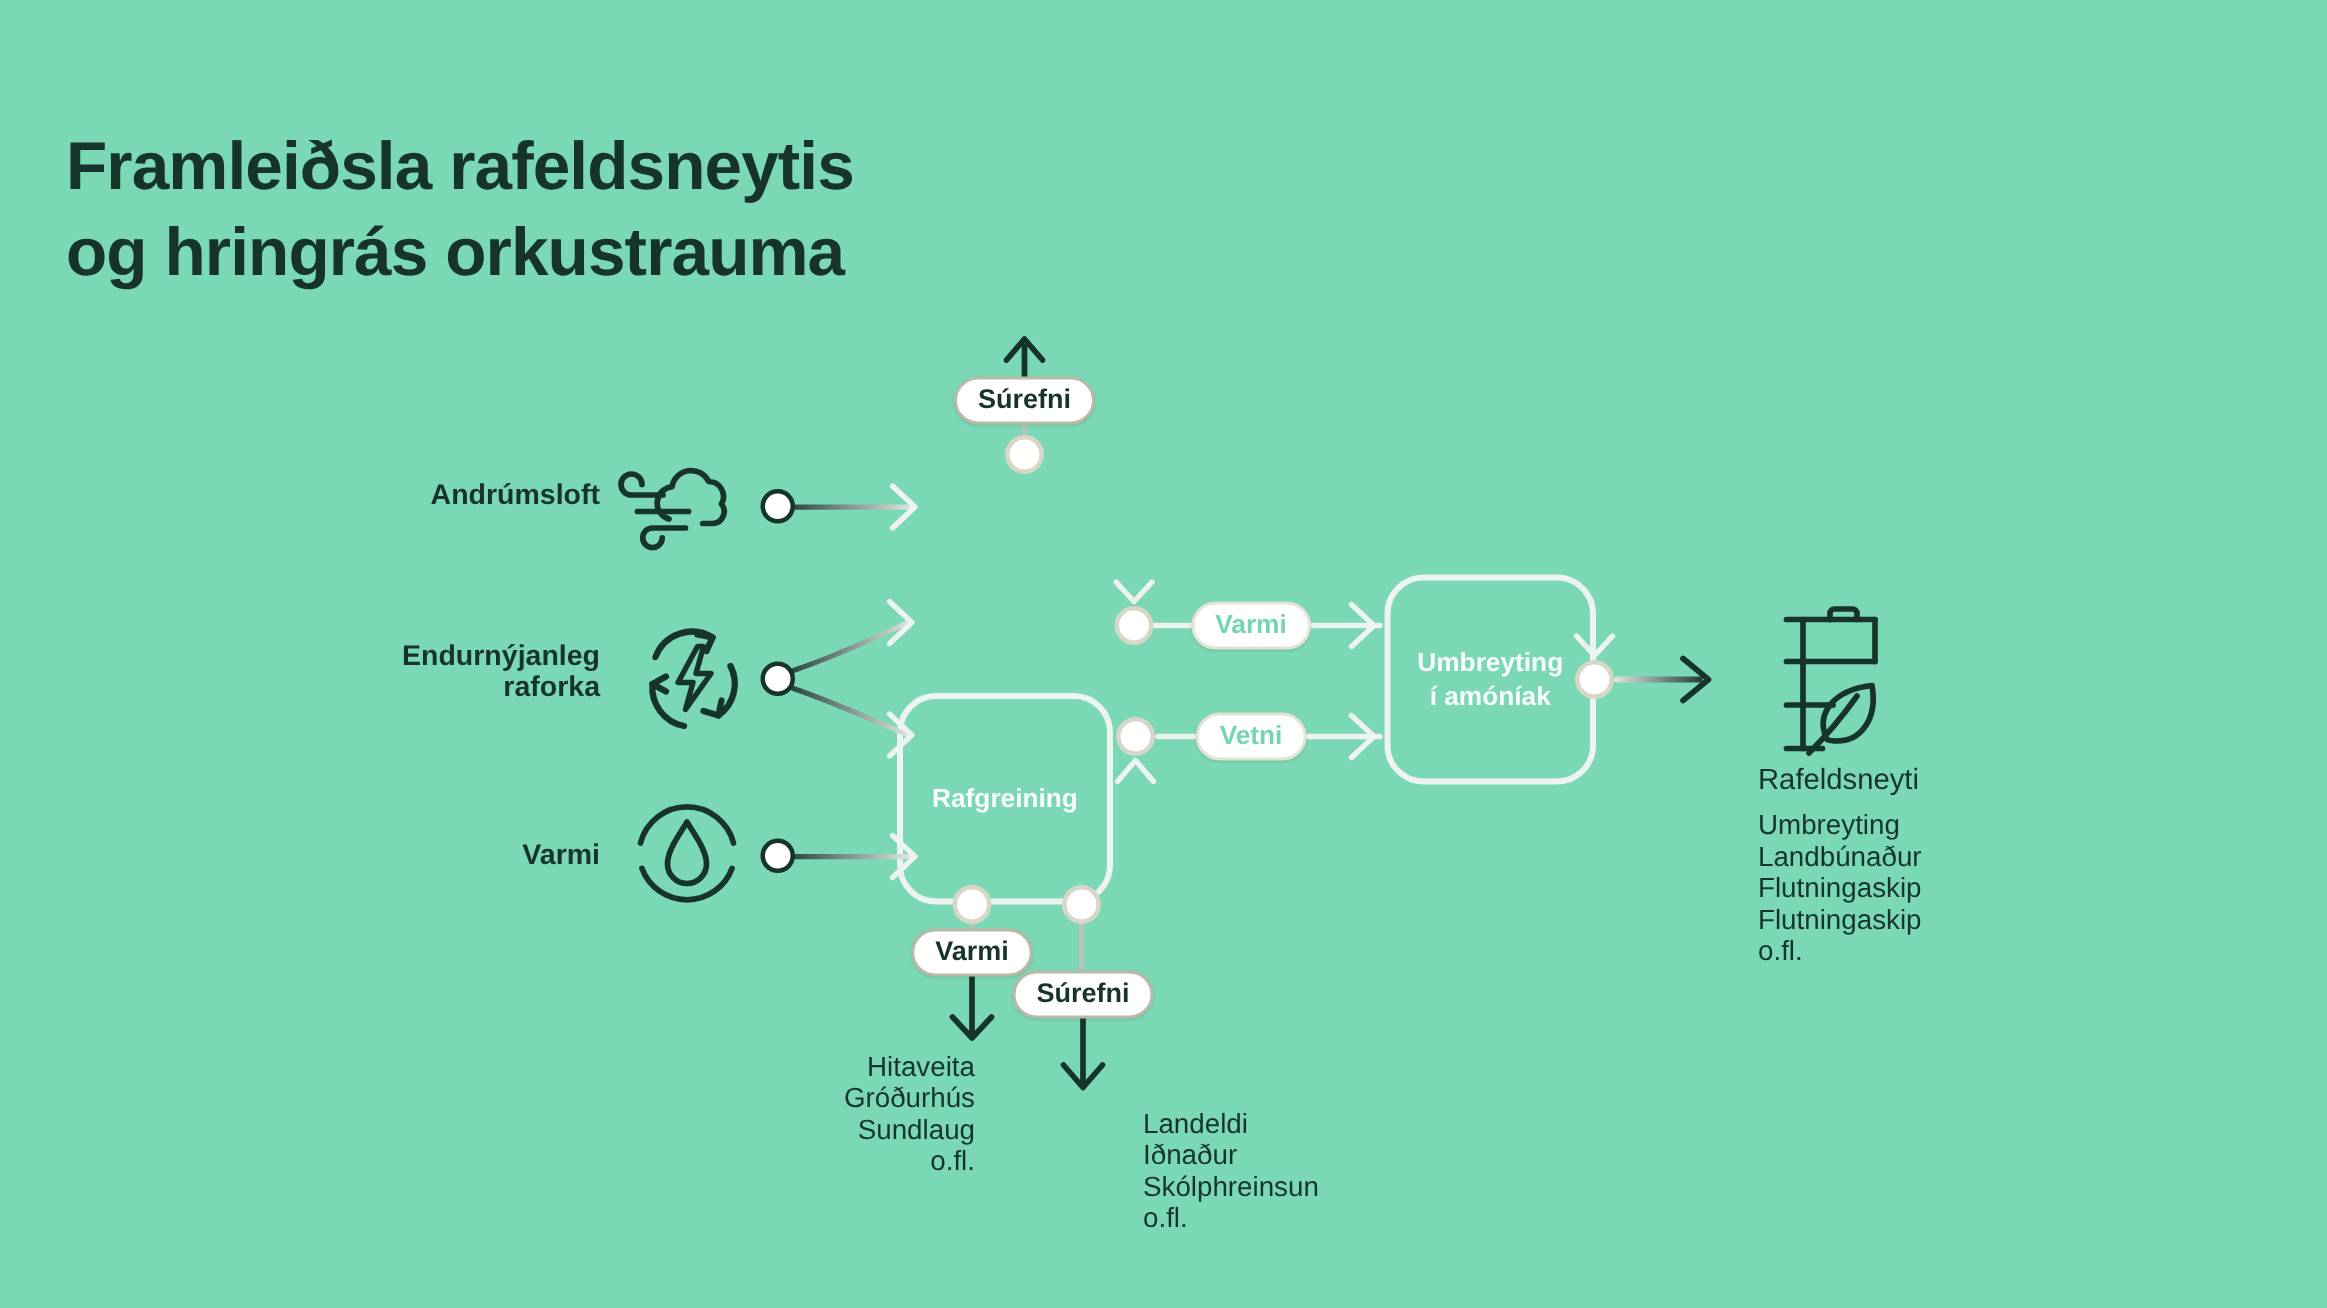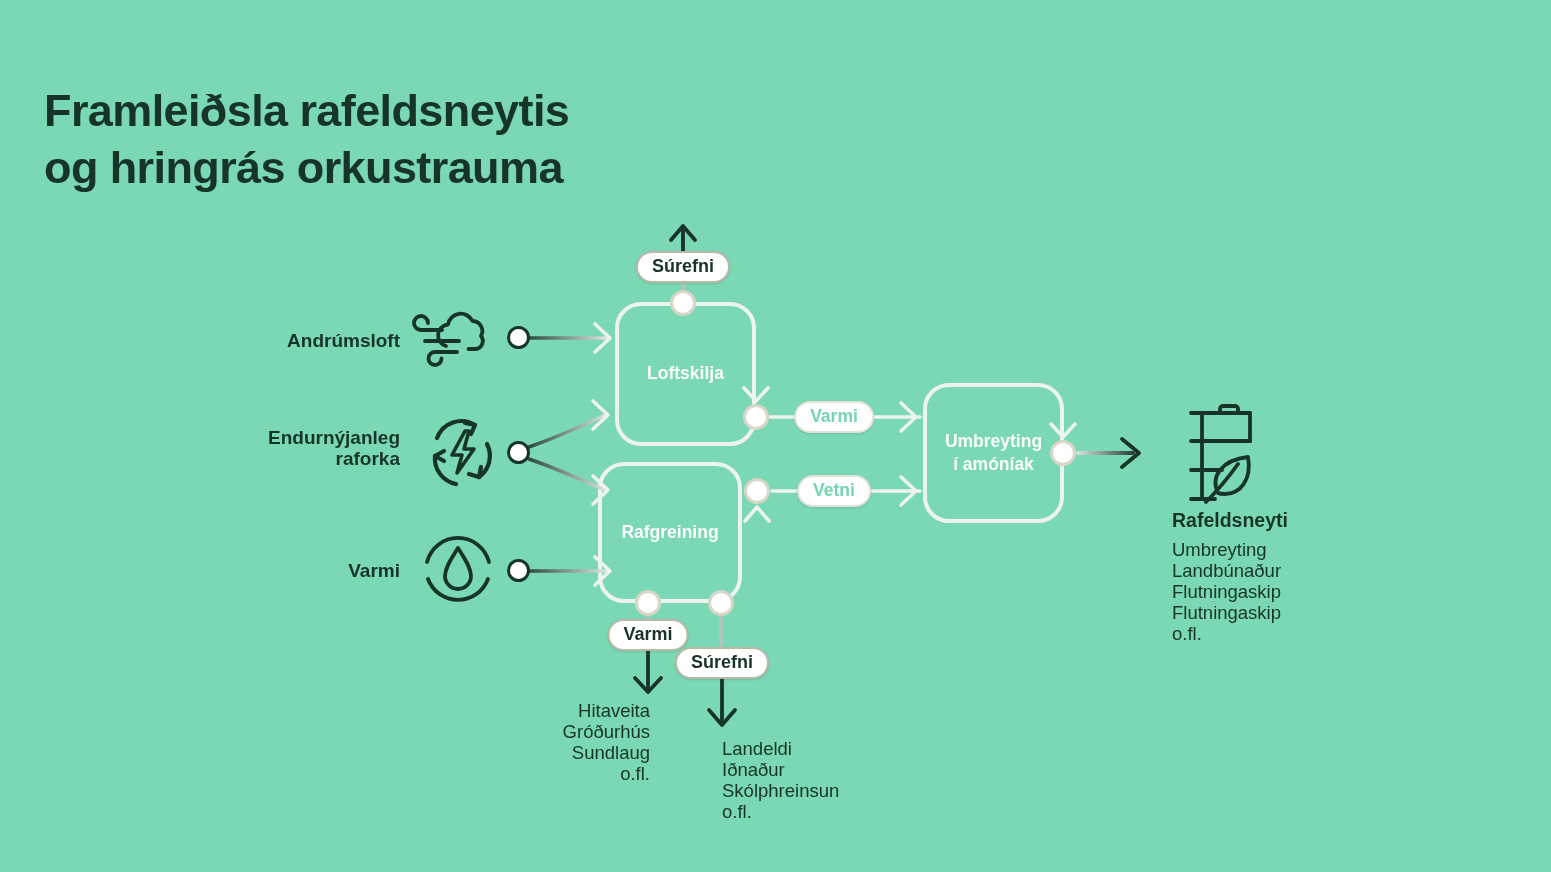--- a/index.html
+++ b/index.html
@@ -46,44 +46,41 @@
     background:var(--white);border-radius:16px;padding:3px 14px 4px;
     font-weight:700;font-size:17.5px;white-space:nowrap;
     box-shadow:0 1px 2px rgba(40,60,50,.15);
   }
   .pill-dark{color:var(--ink);border:2px solid var(--pill-border-dark);font-size:18px;}
   .pill-green{color:var(--pill-green);border:2px solid var(--pill-border-light);}
   .input-label{
     position:absolute;font-weight:700;font-size:19px;line-height:1.13;
     text-align:right;color:var(--ink);white-space:pre-line;z-index:3;
   }
-  .lbl-andrumsloft{right:1151px;top:330px;}
+  .lbl-andrumsloft{right:1151px;top:320px;}
   .lbl-raforka{right:1151px;top:427px;}
   .lbl-vatn{right:1151px;top:560px;}
   .icon{position:absolute;z-index:3;}
   .icon svg{display:block;}
   .icon path,.icon circle{stroke:var(--ink);fill:none;stroke-linecap:round;stroke-linejoin:round;}
-  .dest-list{position:absolute;font-size:18.5px;line-height:1.13;color:var(--ink);z-index:3;}
+  .dest-list{position:absolute;font-size:18.5px;line-height:1.13;color:var(--ink);z-index:3;margin-left:40px;}
   .dest-varmi{right:901px;top:701px;text-align:right;}
   .dest-surefni{left:722px;top:739px;text-align:left;}
   .fuel-block{position:absolute;left:1172px;top:509px;z-index:3;}
-  .fuel-title{font-weight:700;font-size:19.5px;margin:0 0 8px 0;color:var(--ink);}
+  .fuel-title{font-weight:400;font-size:19.5px;margin:0 0 8px 0;color:var(--ink);}
   .fuel-items{font-size:18.5px;line-height:1.13;color:var(--ink);}
 </style>
 </head>
 <body>
 
 <div class="stage">
 
   <h1 class="title">Framleiðsla rafeldsneytis
 og hringrás orkustrauma</h1>
 
-  <div class="box box-loftskilja">
-    <span>Loftskilja</span>
-  </div>
   <div class="box box-rafgreining">
     <span>Rafgreining</span>
   </div>
   <div class="box box-umbreyting">
     <span>Umbreyting
 í amóníak</span>
   </div>
 
   <svg class="wires" width="1551" height="872" viewBox="0 0 1551 872">
     <defs>

